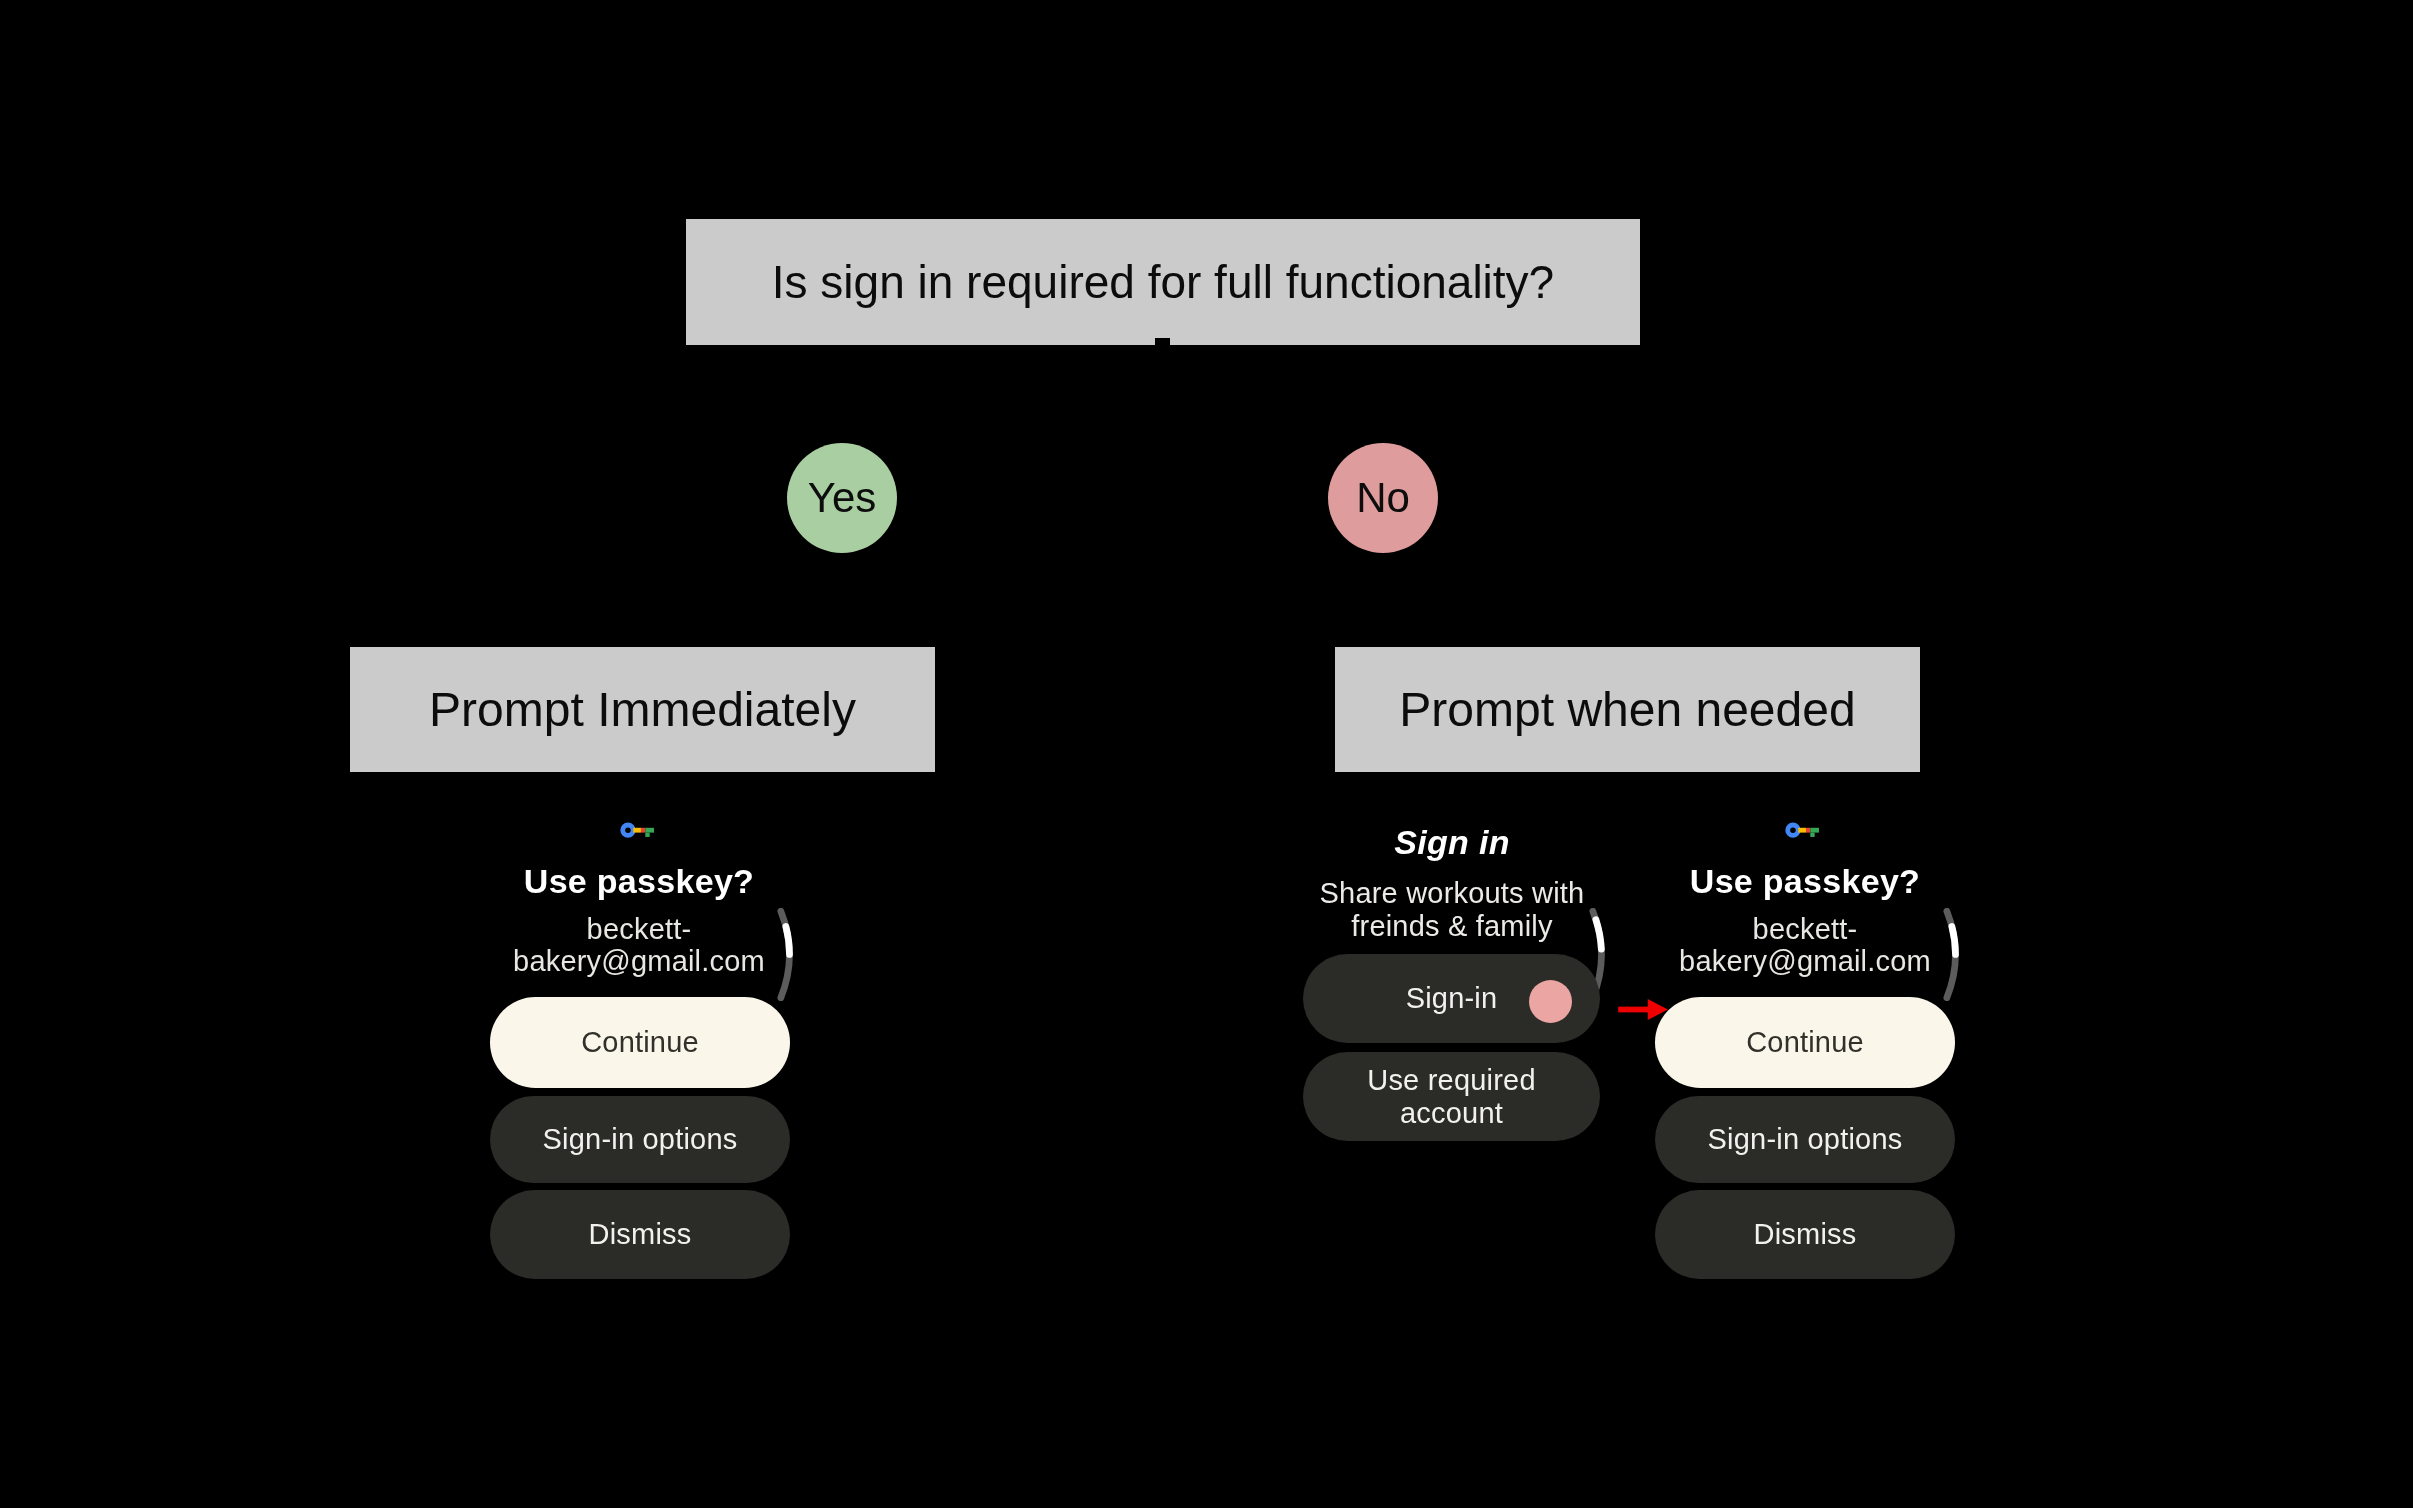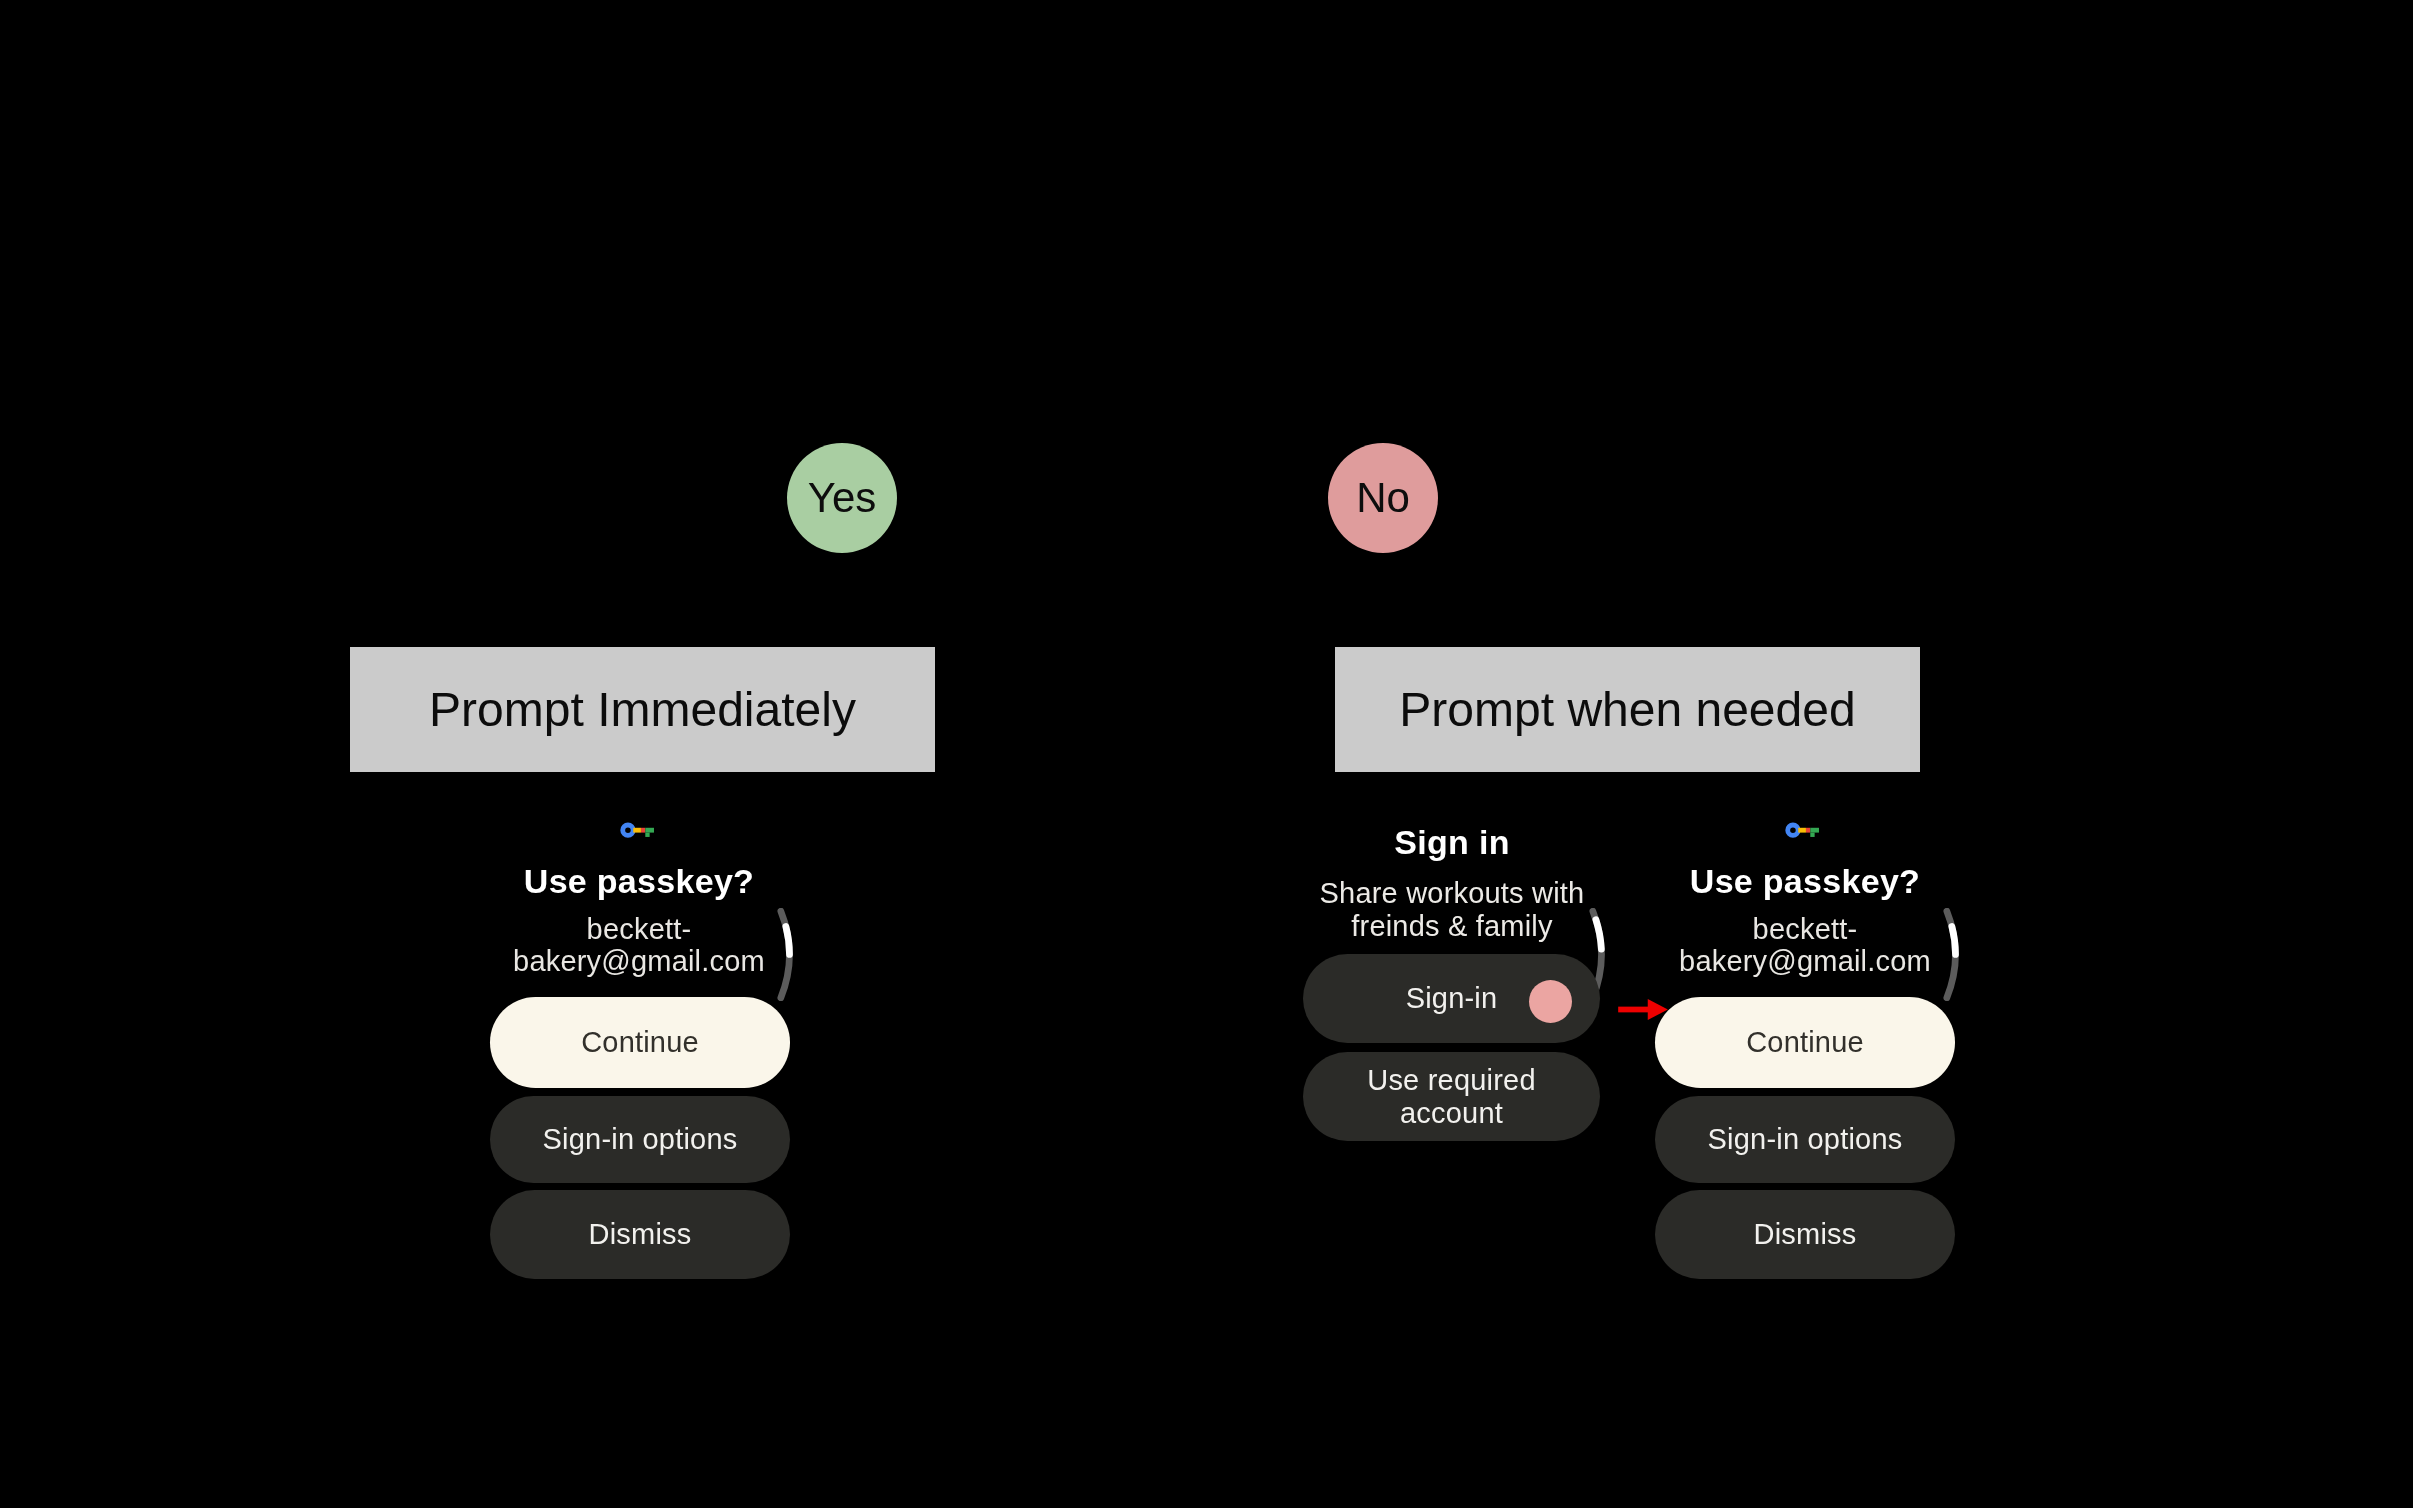--- a/index.html
+++ b/index.html
@@ -44,20 +44,23 @@
     border-radius:50%;background:#eba5a2;
   }
   .group{position:absolute;inset:0;pointer-events:none;}
   .group > *{pointer-events:auto;}
 </style>
 </head>
 <body>
 
 <div class="canvas">
 
+  <div class="flow-box q-box">
+    <span>Is sign in required for full functionality?</span>
+  </div>
   <div class="nub" style="left:1155px;top:338px;width:15.4px;height:8.7px;"></div>
   <div class="nub" style="left:637px;top:641px;width:11.6px;height:6.8px;"></div>
   <div class="nub" style="left:1624px;top:641px;width:11.6px;height:6.8px;"></div>
 
   <div class="circle c-yes">
     <span>Yes</span>
   </div>
   <div class="circle c-no">
     <span>No</span>
   </div>
@@ -91,21 +94,21 @@
     </div>
     <div class="w-btn btn-secondary" style="left:490px;top:1096px;width:300px;height:87px;">
       <span>Sign-in options</span>
     </div>
     <div class="w-btn btn-secondary" style="left:490px;top:1190px;width:300px;height:89px;">
       <span>Dismiss</span>
     </div>
   </div>
 
   <div class="group">
-    <div class="w-head" style="left:1259px;top:823px;">Sign in</div>
+    <div class="w-head" style="left:1259px;top:823px;font-style:italic;">Sign in</div>
     <div class="w-sub" style="left:1259px;top:877px;line-height:33px;color:#eceae6;">
       <div>Share workouts with</div>
       <div>freinds &amp; family</div>
     </div>
     <svg class="abs" style="left:1589px;top:908px;" width="25" height="93" viewBox="0 0 26 96">
       <path d="M 4 3 Q 22 48 4 93" fill="none" stroke="#5c5c5c" stroke-width="7" stroke-linecap="round" pathLength="100"></path>
       <path d="M 4 3 Q 22 48 4 93" fill="none" stroke="#ffffff" stroke-width="7" stroke-linecap="round" pathLength="100" stroke-dasharray="34 100" stroke-dashoffset="-10"></path>
     </svg>
     <div class="w-btn btn-secondary" style="left:1303px;top:954px;width:297px;height:89px;">
       <span>Sign-in</span>

